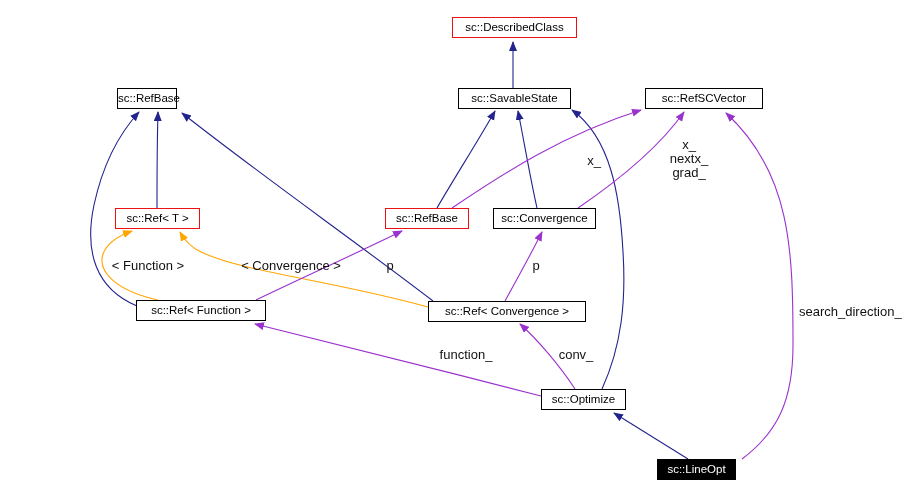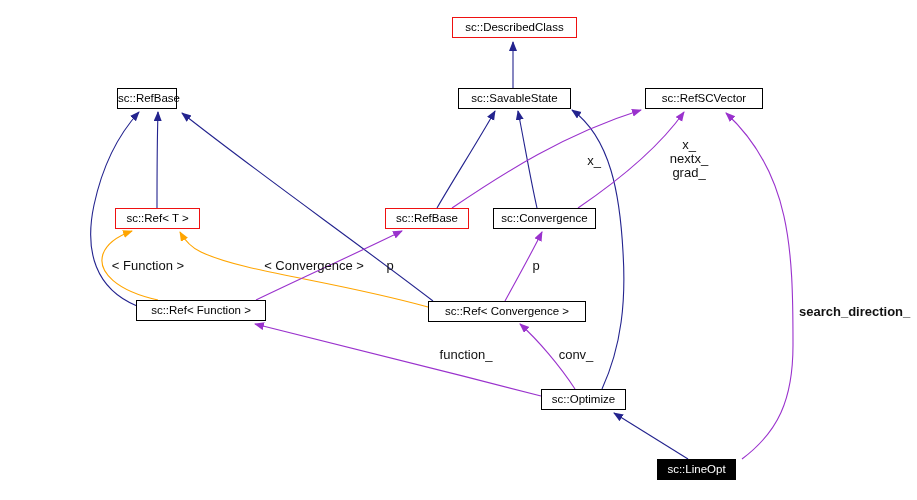--- a/index.html
+++ b/index.html
@@ -58,26 +58,26 @@
   #n-convergence{left:493px;top:208px;width:103px;}
   #n-reffunction{left:136px;top:300px;width:130px;}
   #n-refconvergence{left:428px;top:301px;width:158px;}
   #n-optimize{left:541px;top:389px;width:85px;}
   #n-lineopt{left:657px;top:459px;width:79px;}
 
   
   #l-x-function{left:594px;top:153px;}
   #l-x-convergence{left:689px;top:138px;}
   #l-template-function{left:148px;top:258px;}
-  #l-template-convergence{left:291px;top:258px;margin-left:23px;}
+  #l-template-convergence{left:291px;top:258px;}
   #l-p-function{left:390px;top:258px;}
   #l-p-convergence{left:536px;top:258px;}
   #l-function{left:466px;top:347px;}
   #l-conv{left:576px;top:347px;}
-  #l-searchdir{left:799px;top:304px;font-weight:bold;}
+  #l-searchdir{left:799px;top:304px;}
 </style>
 </head>
 <body>
 
 <div class="canvas">
 
   <svg class="edge-layer" viewBox="0 0 917 500" xmlns="http://www.w3.org/2000/svg">
     <defs>
       <marker id="arr-inherit" markerUnits="userSpaceOnUse" markerWidth="12" markerHeight="10" refX="9" refY="4" orient="auto">
         <path class="arrow-inherit" d="M0,0 L10,4 L0,8 z"></path>

